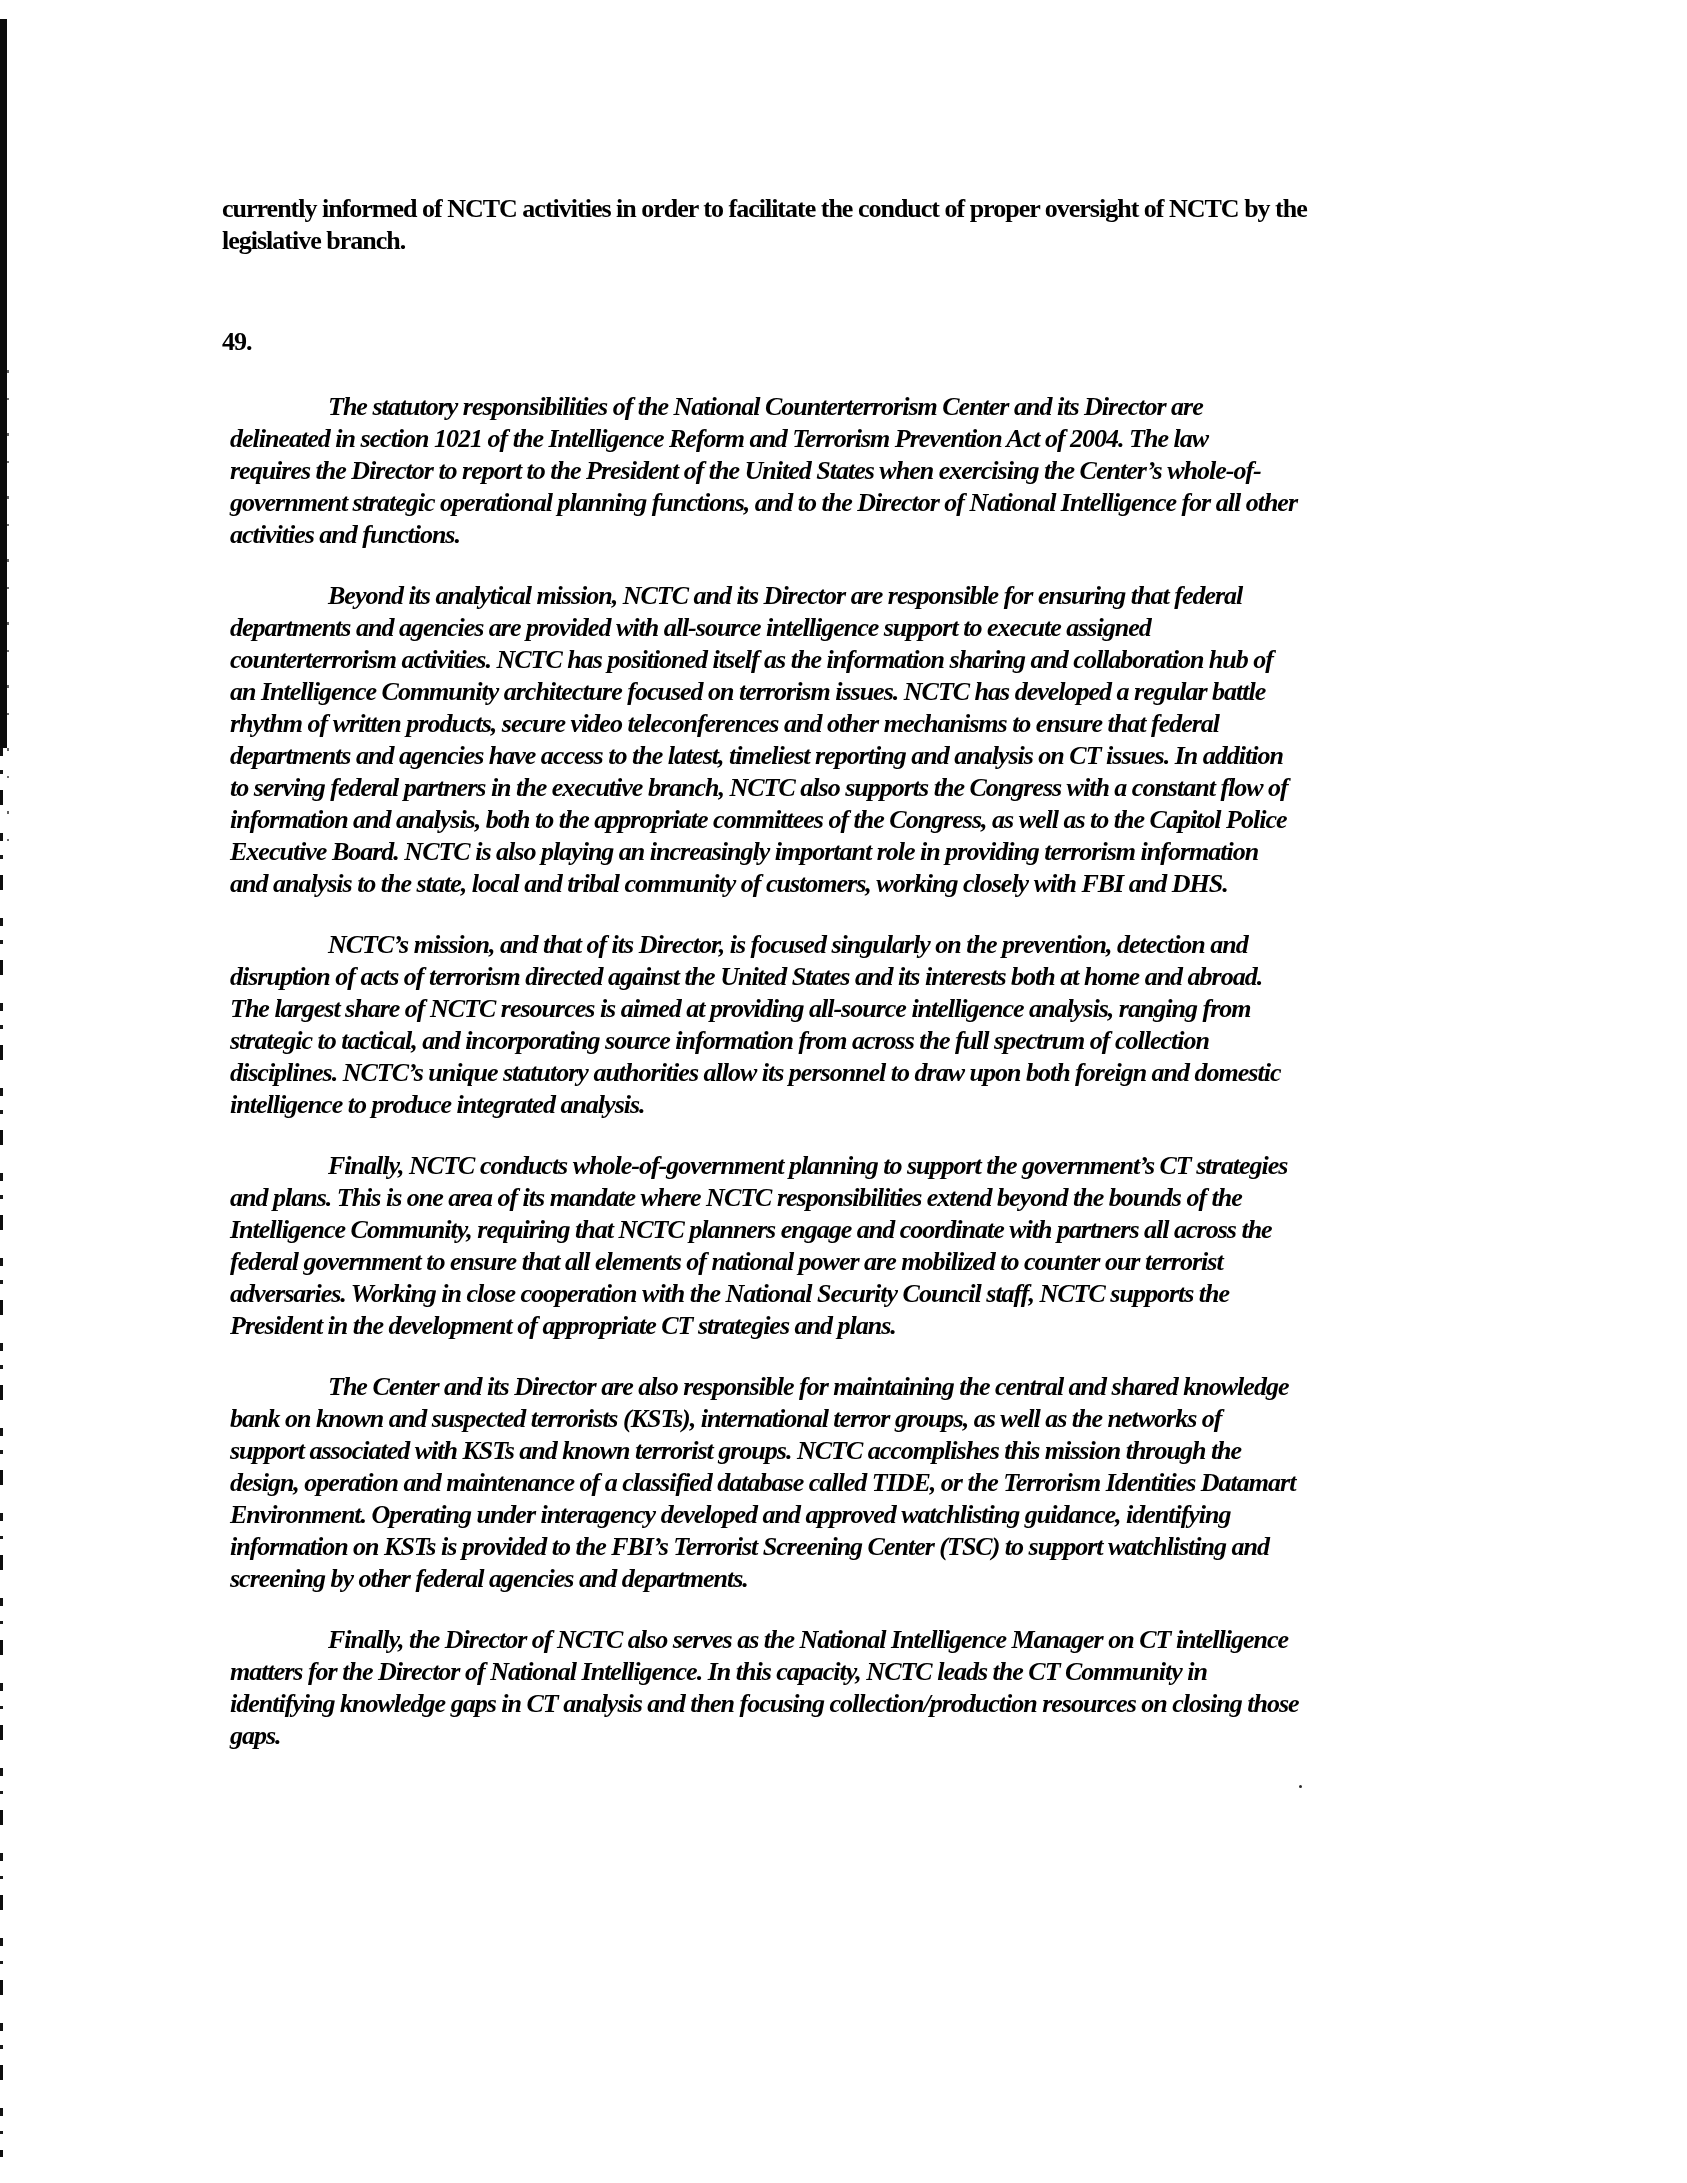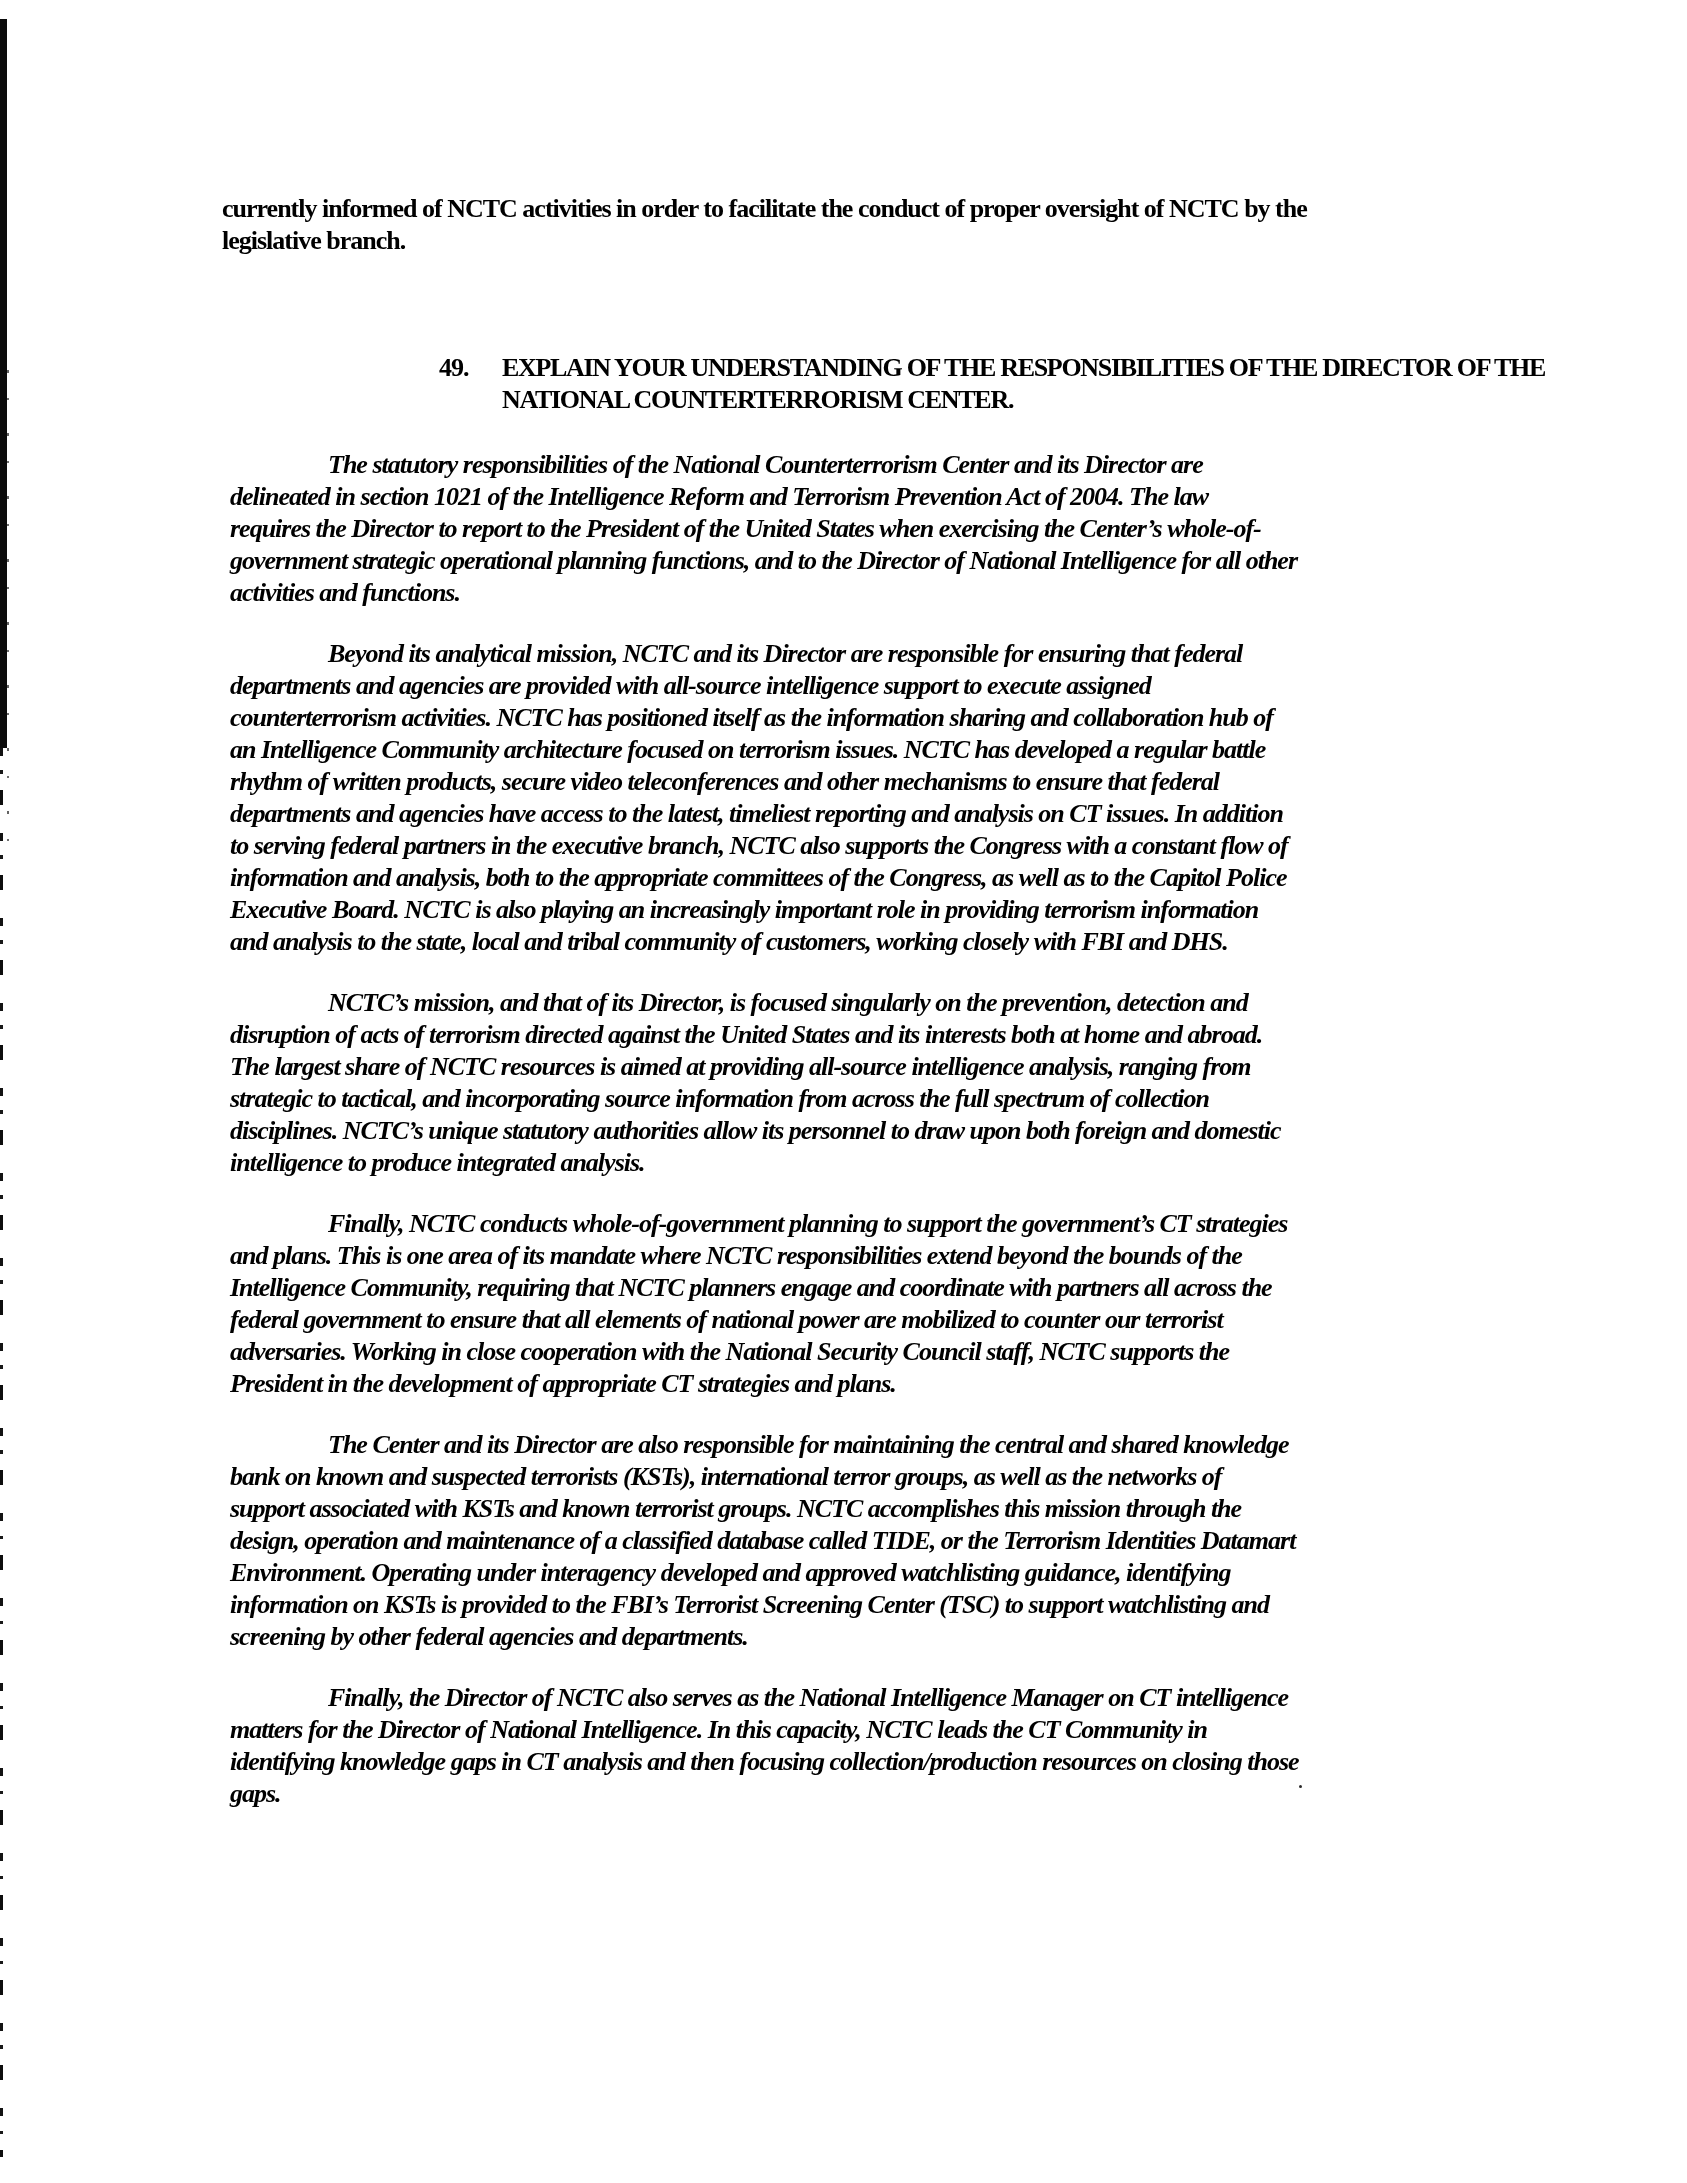--- a/index.html
+++ b/index.html
@@ -76,22 +76,21 @@
     font-weight: bold;
     letter-spacing: -1px;
     text-align: left;
   }
   .intro {
     white-space: pre-line;
     margin: 0;
   }
   .question {
     display: flex;
-    margin-top: 95px;
-    justify-content: flex-end;
+    margin-top: 69px;
   }
   .q-number {
     flex: 0 0 63px;
     white-space: nowrap;
   }
   .q-text {
     white-space: pre-line;
     letter-spacing: -1.3px;
   }
   .answer .para {
@@ -114,22 +113,20 @@
   <div class="scan-speckles"></div>
   <div class="scan-speck-dot"></div>
 
   <div class="content">
 
     <p class="intro">currently informed of NCTC activities in order to facilitate the conduct of proper oversight of NCTC by the
 legislative branch.</p>
 
     <div class="question">
       <span class="q-number">49.</span>
-      <span class="q-text">EXPLAIN YOUR UNDERSTANDING OF THE RESPONSIBILITIES OF THE DIRECTOR OF THE
-NATIONAL COUNTERTERRORISM CENTER.</span>
     </div>
 
     <div class="answer">
       <p class="para first">The statutory responsibilities of the National Counterterrorism Center and its Director are
 delineated in section 1021 of the Intelligence Reform and Terrorism Prevention Act of 2004.  The law
 requires the Director to report to the President of the United States when exercising the Center’s whole-of-
 government strategic operational planning functions, and to the Director of National Intelligence for all other
 activities and functions.</p>
       <p class="para">Beyond its analytical mission, NCTC and its Director are responsible for ensuring that federal
 departments and agencies are provided with all-source intelligence support to execute assigned

